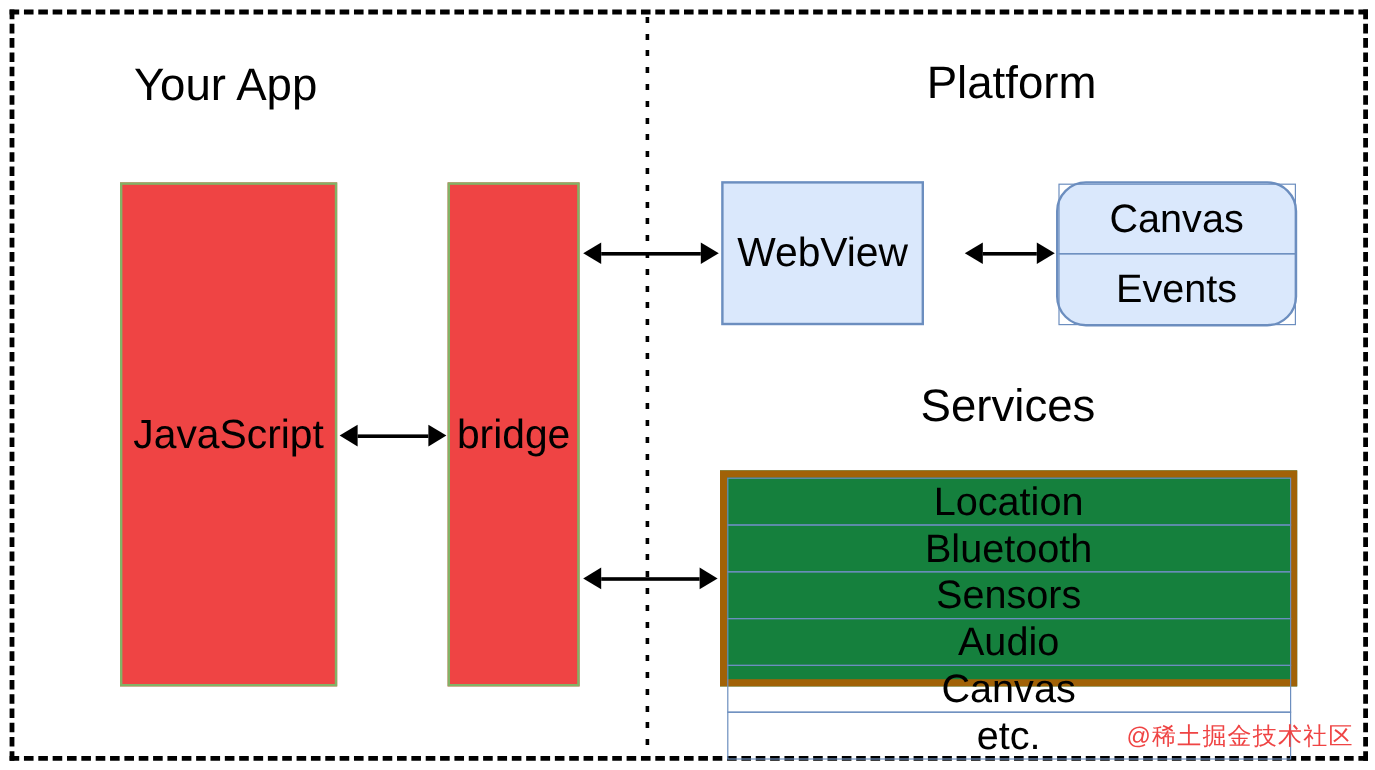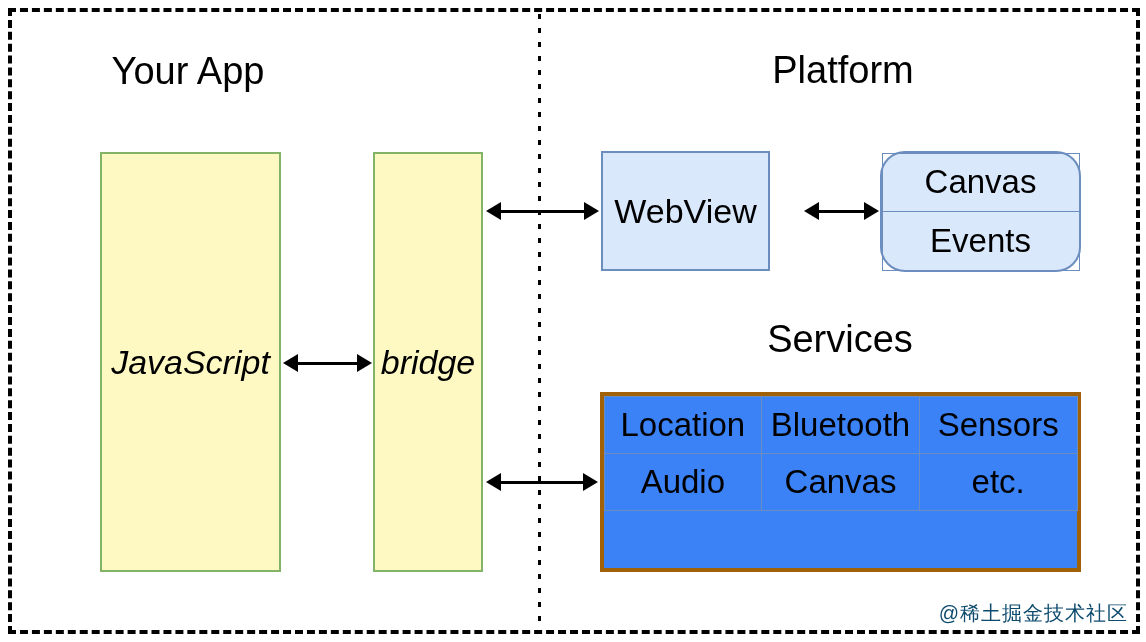--- a/index.html
+++ b/index.html
@@ -25,25 +25,24 @@
     font-size:38px;
     text-align:center;
     white-space:nowrap;
   }
   .title.your-app{left:58px;top:50px;width:260px;}
   .title.platform{left:713px;top:49px;width:260px;}
   .title.services{left:710px;top:318px;width:260px;}
   .gbox{
     position:absolute;
     box-sizing:border-box;
-    background:#fef9c3;
+    background:#ef4444;
     border:2px solid #82b366;
     display:flex;align-items:center;justify-content:center;
     font-size:34px;
-    font-style:italic;
   }
   .gbox.javascript{left:100px;top:152px;width:181px;height:420px;}
   .gbox.bridge{left:373px;top:152px;width:110px;height:420px;}
   .bbox{
     position:absolute;
     box-sizing:border-box;
     background:#dae8fc;
     border:2px solid #6c8ebf;
   }
   .bbox.webview{
@@ -58,24 +57,24 @@
   .stack.canvas-events{left:880px;top:151px;width:201px;height:121px;border-radius:25px;}
   .stack .cell, .table .cell{
     display:flex;align-items:center;justify-content:center;
     font-size:33px;
     border:1px solid #6c8ebf;
     margin:-0.5px;
   }
   .table{
     position:absolute;
     box-sizing:border-box;
-    background:#3b82f6;
-    border:4px solid #a16207;
+    background:#15803d;
+    border:6px solid #a16207;
     display:grid;
-    grid-template-columns:1fr 1fr 1fr;
+    grid-template-columns:1fr;
     grid-template-rows:1fr 1fr 1fr;
   }
   .table.services-table{left:600px;top:392px;width:481px;height:180px;}
   .arrow{
     position:absolute;
     display:flex;align-items:center;
     height:20px;
   }
   .arrow .head-left{
     width:0;height:0;
@@ -93,21 +92,21 @@
     border-color:transparent transparent transparent #000;
   }
   .arrow.js-bridge{left:283px;top:353px;width:89px;}
   .arrow.bridge-webview{left:486px;top:201px;width:113px;}
   .arrow.bridge-services{left:486px;top:472px;width:112px;}
   .arrow.webview-canvas{left:804px;top:201px;width:75px;}
   .watermark{
     position:absolute;
     right:18px;top:600px;
     font-size:20px;
-    color:#0c4a6e;
+    color:#ef4444;
     letter-spacing:1px;
   }
 </style>
 </head>
 <body>
 
 <div class="canvas">
 
   <div class="outer-border"></div>
   <div class="divider"></div>

